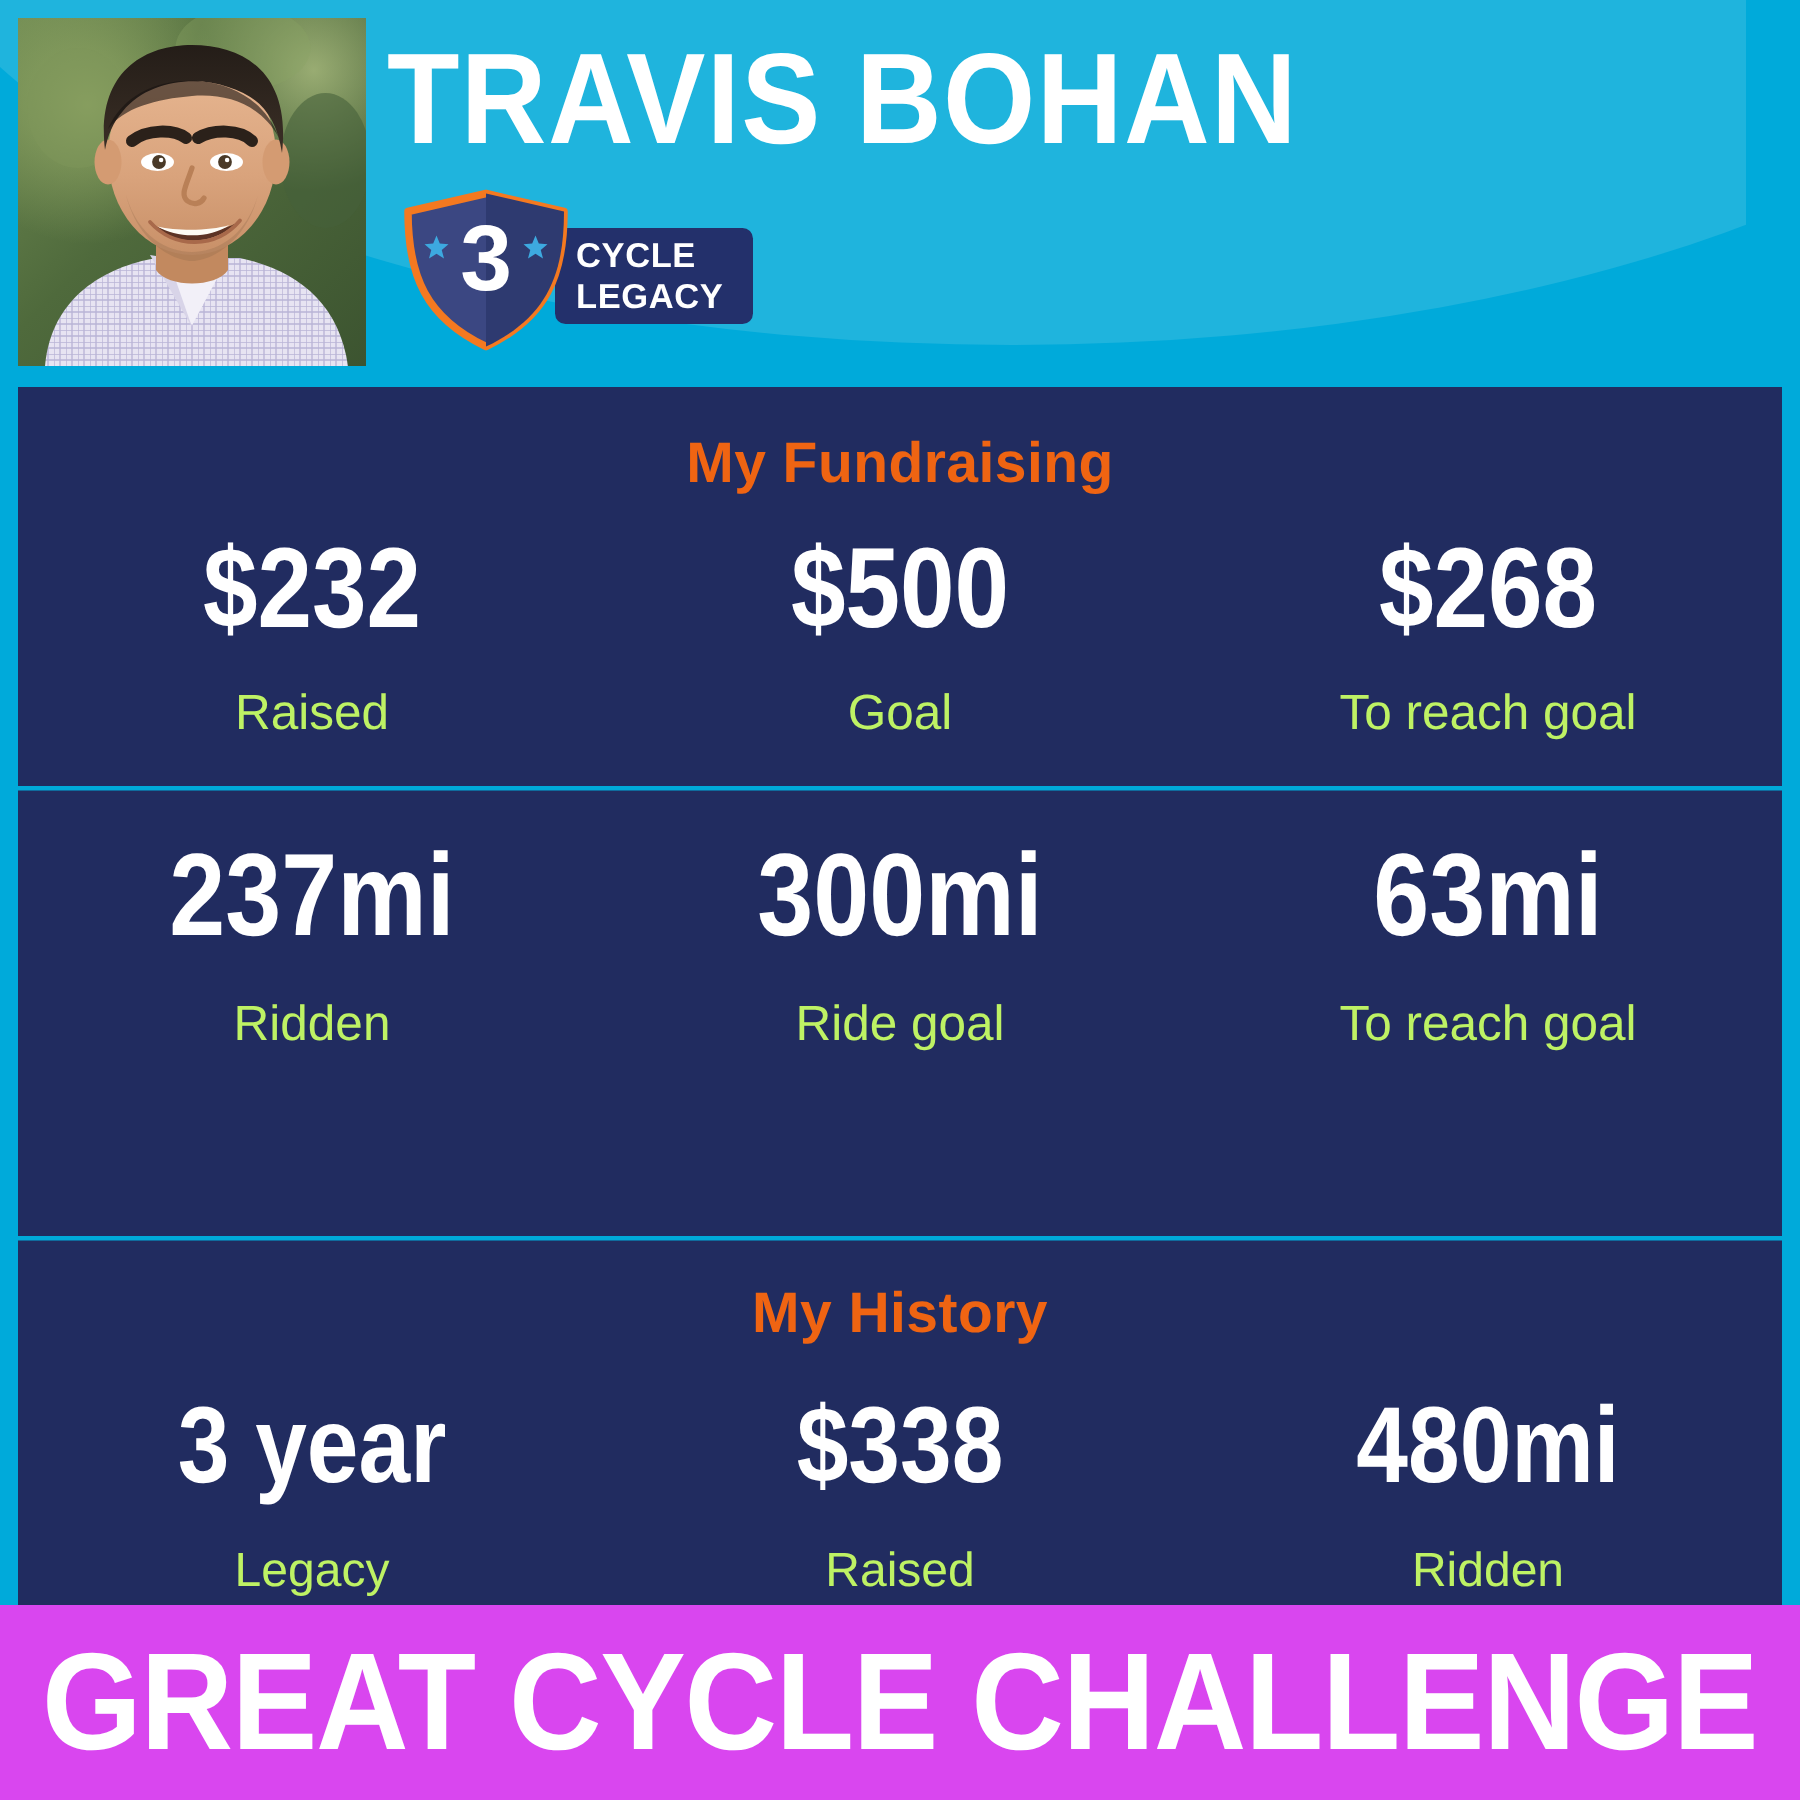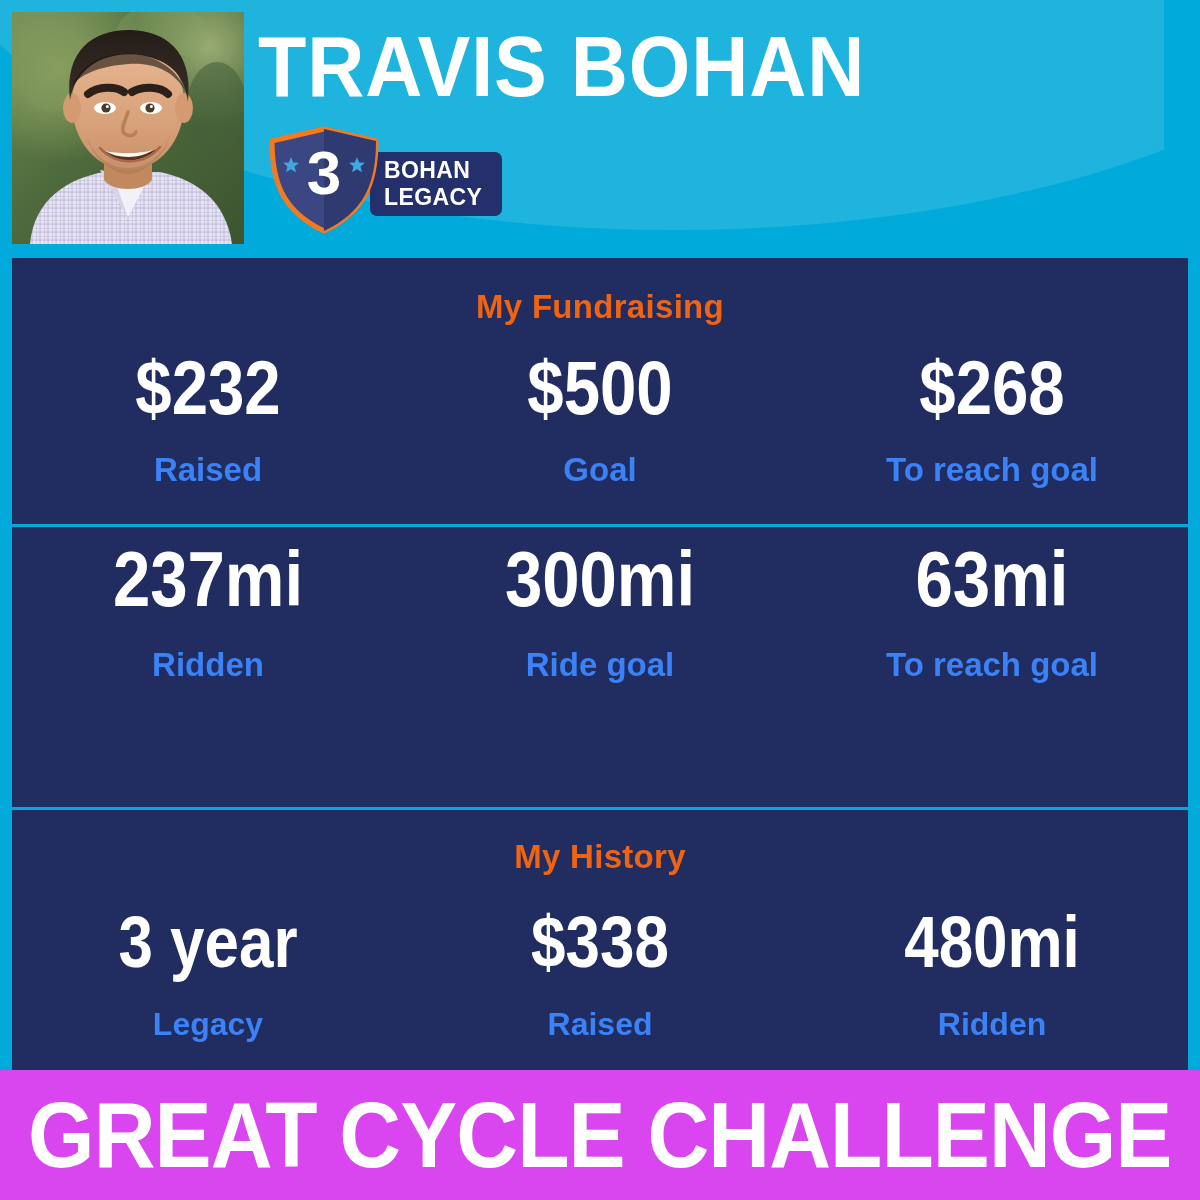--- a/index.html
+++ b/index.html
@@ -103,21 +103,21 @@
     border-bottom:3px solid #00aada;
   }
   .section:last-child { border-bottom:none; }
   .sec-fundraising { height:269px; }
   .sec-riding      { height:270px; }
   .sec-history     { height:270px; }
 
   .sec-title {
     text-align:center;
     color:#ef6412;
-    font-size:33px;
+    font-size:38px;
     font-weight:bold;
     letter-spacing:0.3px;
   }
   .sec-fundraising .sec-title { padding-top:30px; }
   .sec-riding .sec-title      { padding-top:28px; }
   .sec-history .sec-title     { padding-top:28px; }
 
   .stat-row {
     display:flex;
     width:100%;
@@ -128,31 +128,31 @@
   }
   .stat-value {
     color:#ffffff;
     font-weight:bold;
     line-height:1;
     white-space:nowrap;
     transform:scaleX(0.86);
     font-family:"Liberation Sans", sans-serif;
   }
   .stat-label {
-    color:#3b82f6;
-    font-weight:bold;
+    color:#bef264;
+    font-weight:normal;
     white-space:nowrap;
     line-height:1;
   }
 
   .sec-fundraising .stat-row  { margin-top:24px; }
   .sec-fundraising .stat-value{ font-size:76px; }
   .sec-fundraising .stat-label{ font-size:33px; margin-top:27px; }
 
-  .sec-riding .stat-row  { margin-top:13px; }
+  .sec-riding .stat-row  { margin-top:30px; }
   .sec-riding .stat-value{ font-size:78px; }
   .sec-riding .stat-label{ font-size:33px; margin-top:30px; }
 
   .sec-history .stat-row  { margin-top:30px; }
   .sec-history .stat-value{ font-size:72px; }
   .sec-history .stat-label{ font-size:32px; margin-top:30px; }
 
   
   .footer {
     position:absolute;
@@ -252,21 +252,21 @@
 
         <path d="M72 118 C80 150 104 162 116 162 C128 162 152 150 160 118 C152 146 132 156 116 156 C100 156 80 146 72 118 Z" fill="#7d5940" opacity="0.22"></path>
       </svg>
     </div>
 
     <div class="person-name">TRAVIS BOHAN</div>
 
     <div class="badge">
       <div class="badge-plate">
         <div class="badge-plate-text">
-          <div>BOHAN</div>
+          <div>CYCLE</div>
           <div>LEGACY</div>
         </div>
       </div>
       <svg class="badge-shield" viewBox="0 0 116 108" xmlns="http://www.w3.org/2000/svg">
         <path d="M58 3 L110 15 C110 58 98 86 58 105 C18 86 6 58 6 15 Z" fill="#3b4782" stroke="#f47920" stroke-width="5" stroke-linejoin="round"></path>
         <path d="M58 3 L110 15 C110 58 98 86 58 105 Z" fill="#2e3a70"></path>
         <path d="M25 31 l2.2 5.4 5.8 .4 -4.5 3.8 1.5 5.7 -5 -3.1 -5 3.1 1.5 -5.7 -4.5 -3.8 5.8 -.4 Z" fill="#3da9e0"></path>
         <path d="M91 31 l2.2 5.4 5.8 .4 -4.5 3.8 1.5 5.7 -5 -3.1 -5 3.1 1.5 -5.7 -4.5 -3.8 5.8 -.4 Z" fill="#3da9e0"></path>
       </svg>
       <div class="badge-num">3</div>

